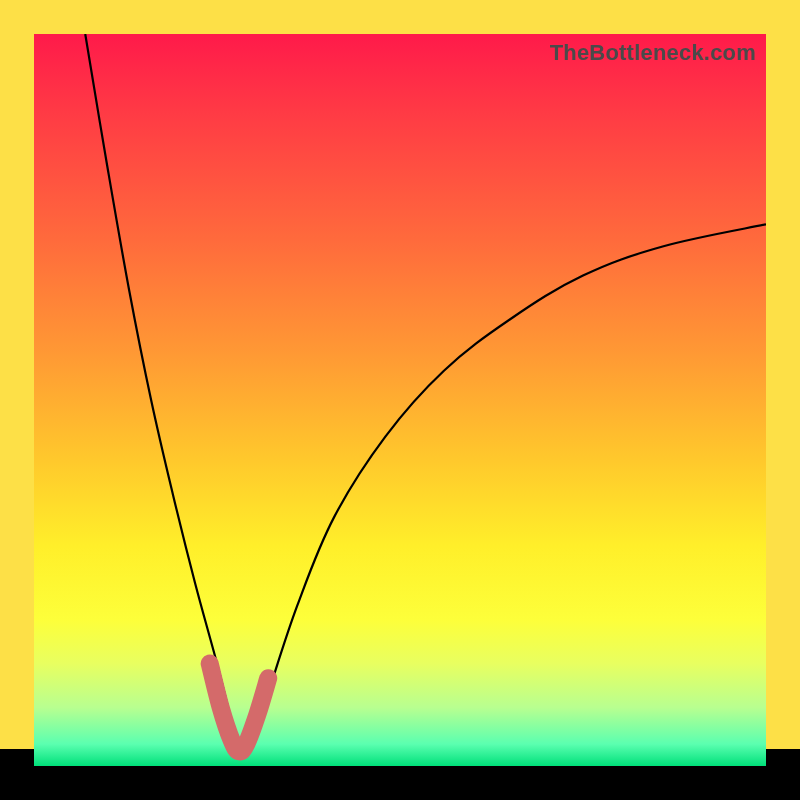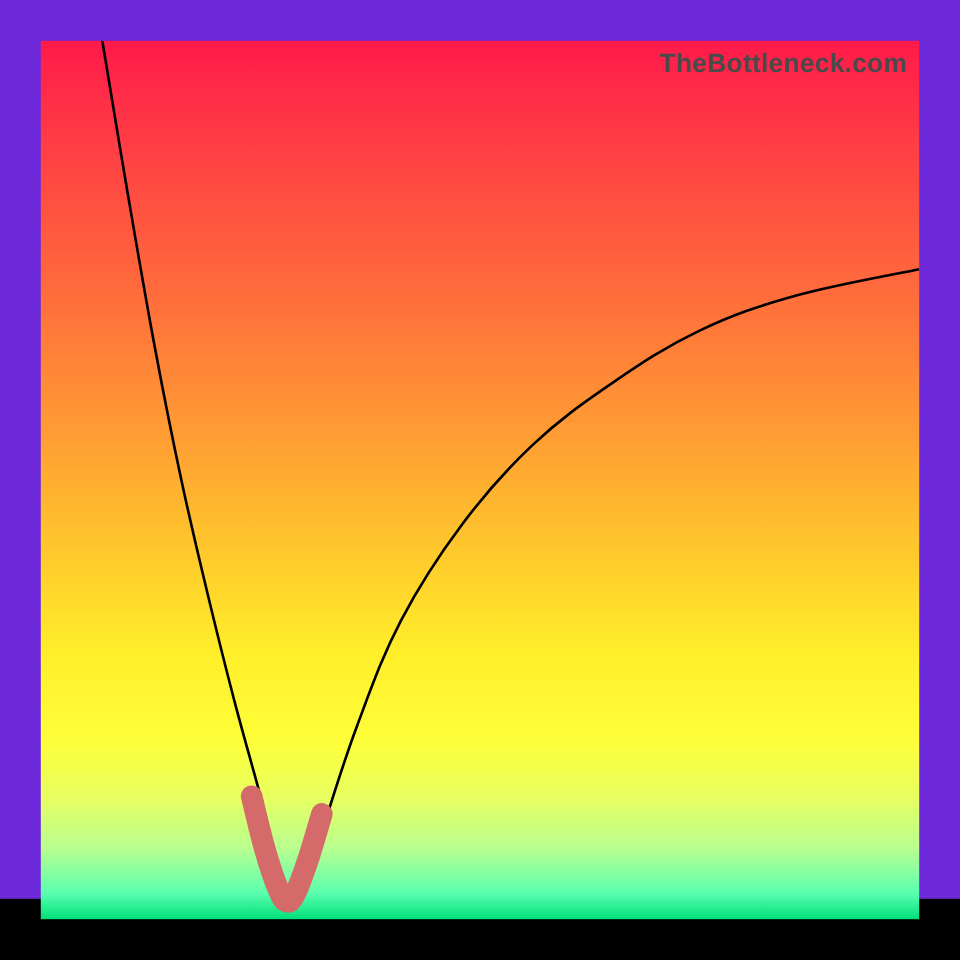--- a/index.html
+++ b/index.html
@@ -1,18 +1,18 @@
 <!DOCTYPE html>
 <html><head>
   <meta charset="utf-8">
   <style>
     * { margin: 0; padding: 0; box-sizing: border-box; }
     html, body { width: 800px; height: 800px; background: #000; }
     .frame {
-      width: 800px; height: 749px; background: #6d28d9;
+      width: 800px; height: 749px; background: #fde047;
       position: relative;
       padding-left: 45px;
     }
     .plot {
       position: absolute;
       left: 34px; top: 34px;
       width: 732px; height: 732px;
       background: linear-gradient(to bottom,
         #ff1a4a 0%,
         #ff3e44 12%,

